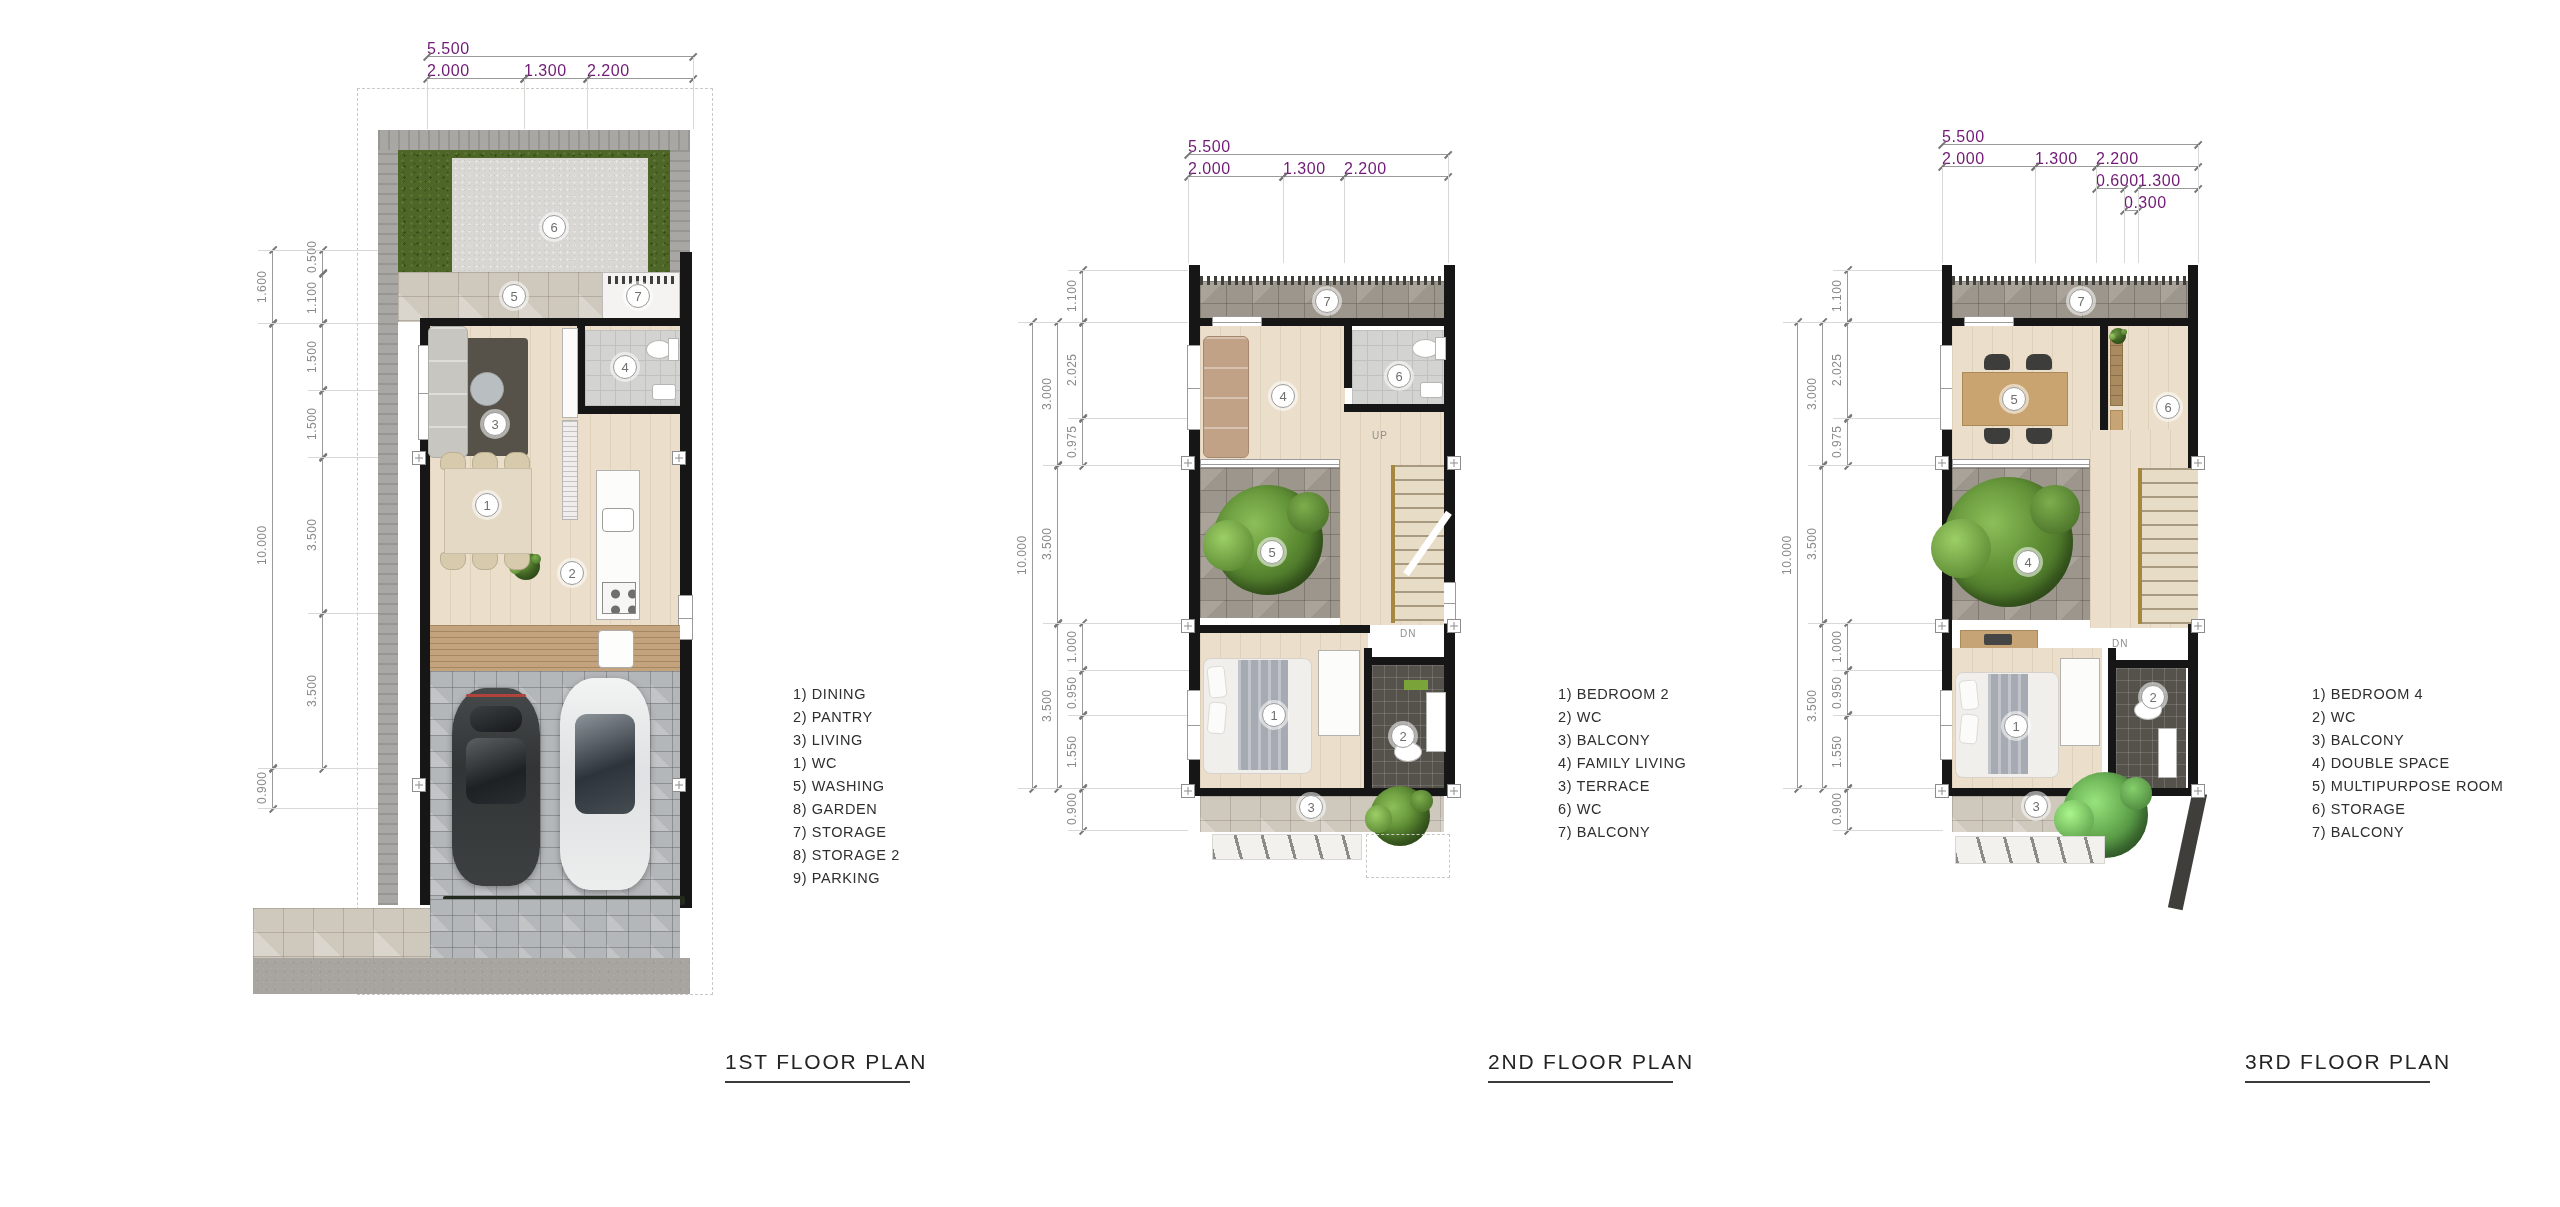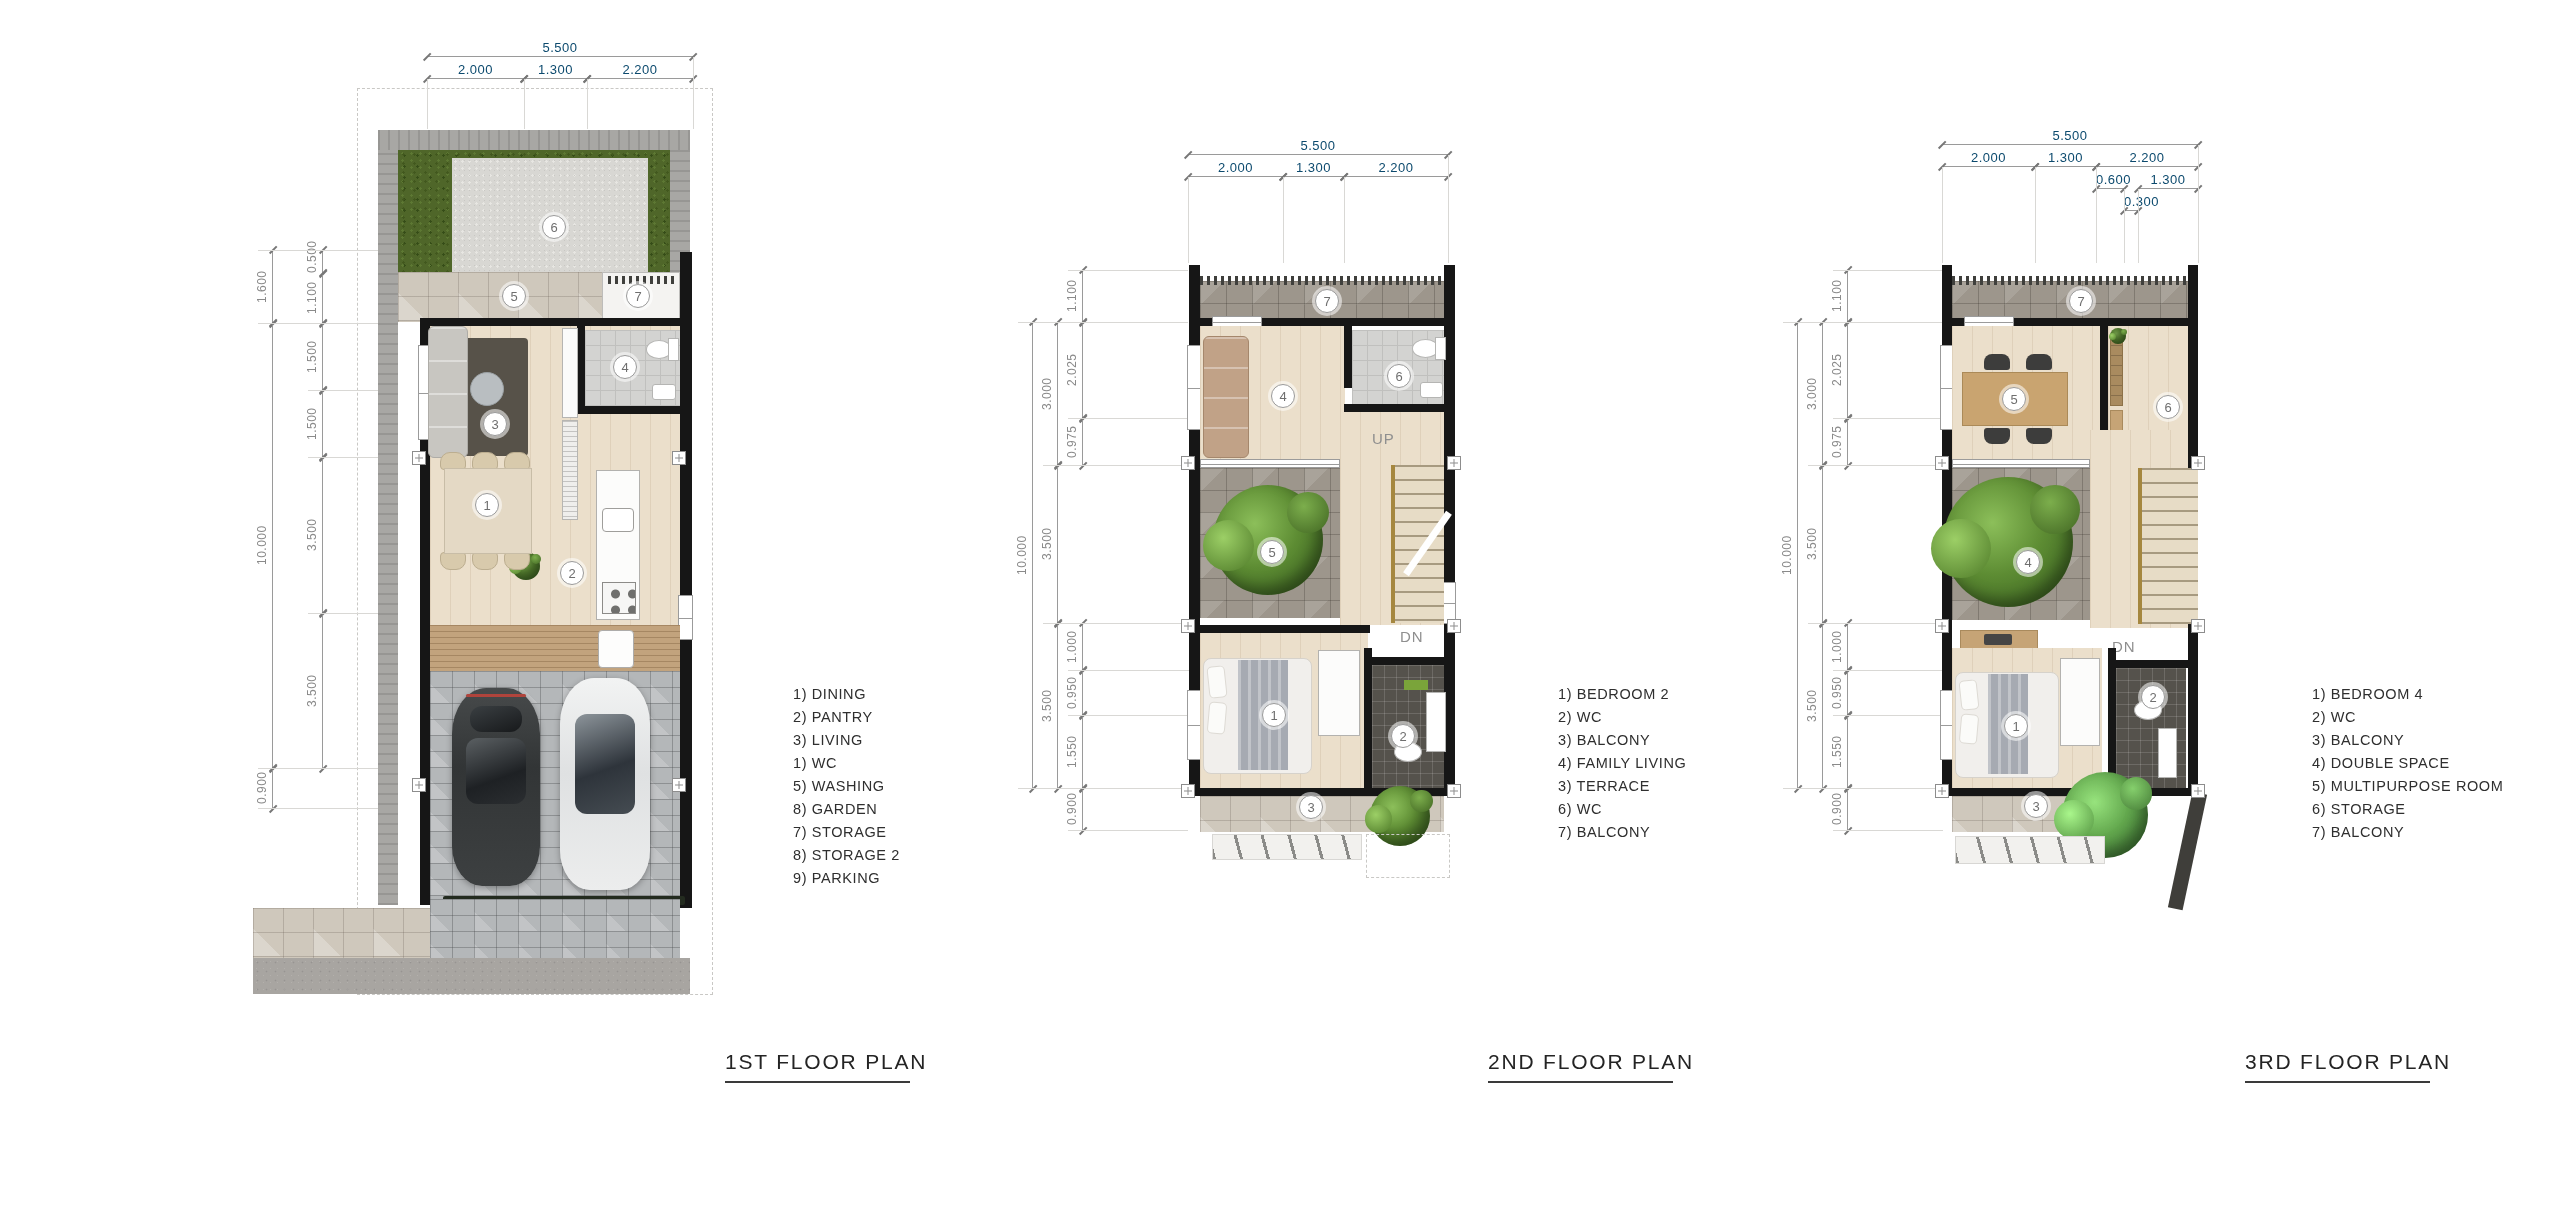--- a/index.html
+++ b/index.html
@@ -25,36 +25,36 @@
   .floor{background-color:#ebdfcb;background-image:repeating-linear-gradient(90deg,rgba(150,120,85,.14) 0 1px,transparent 1px 20px)}
   .tileL{background-color:#d3d3d1;background-image:linear-gradient(90deg,#c0c0be 1px,transparent 1px),linear-gradient(#c0c0be 1px,transparent 1px);background-size:15px 15px}
   .tileD{background-color:#55524c;background-image:linear-gradient(90deg,rgba(255,255,255,.14) 1px,transparent 1px),linear-gradient(rgba(255,255,255,.14) 1px,transparent 1px);background-size:12px 12px}
   .asphalt{background-color:#a8a5a1;background-image:radial-gradient(circle,rgba(255,255,255,.12) 15%,transparent 16%),radial-gradient(circle,rgba(0,0,0,.10) 15%,transparent 16%);background-size:7px 7px,9px 9px}
   .hatchband{position:absolute;background:repeating-linear-gradient(90deg,#3f3f3c 0 3px,transparent 3px 7px)}
   .louvers{position:absolute;background-color:#f2f1ee;background-image:repeating-linear-gradient(75deg,#8b8b88 0 3px,transparent 3px 26px);border:1px solid #d8d7d4;box-sizing:border-box}
   .stairs{position:absolute;background-color:#e7dcc6;background-image:repeating-linear-gradient(180deg,#a79a80 0 2px,transparent 2px 14px)}
   .rail{position:absolute;background:#a5873f}
   .dash{position:absolute;border:1px dashed #c9c8c5;box-sizing:border-box}
   
-  .dimh{position:absolute;height:16px;border-bottom:1px solid #9a9a9a;text-align:center;font-size:13px;color:#0c4a6e;letter-spacing:.5px}
+  .dimh{position:absolute;height:16px;border-bottom:1px solid #9a9a9a;font-size:16px;color:#701a75;letter-spacing:.5px}
   .dimh span{line-height:15px;white-space:nowrap}
   .dimh::before,.dimh::after{content:"";position:absolute;bottom:-1px;width:10px;height:1.5px;background:#777;transform:rotate(-45deg)}
   .dimh::before{left:-5px}.dimh::after{right:-5px}
   .dimv{position:absolute;width:16px;border-right:1px solid #9a9a9a;font-size:12px;color:#8a8a8a;letter-spacing:.5px}
   .dimv span{position:absolute;top:0;bottom:0;right:4px;writing-mode:vertical-rl;transform:rotate(180deg);text-align:center;line-height:12px;white-space:nowrap}
   .dimv::before,.dimv::after{content:"";position:absolute;right:-5.5px;width:10px;height:1.5px;background:#777;transform:rotate(-45deg)}
   .dimv::before{top:-1px}.dimv::after{bottom:-1px}
   .ext{position:absolute;height:1px;background:#d9d8d5}
   .extv{position:absolute;width:1px;background:#d9d8d5}
   
   .badge{position:absolute;width:24px;height:24px;border-radius:50%;background:#fff;border:1px solid #9a9a9a;color:#6f6f6f;font-size:13px;line-height:24px;text-align:center;box-sizing:border-box;box-shadow:0 0 0 3px rgba(255,255,255,.55)}
   .legend{position:absolute;font-size:14.5px;color:#2f2f2f;letter-spacing:.6px}
   .legend-item{line-height:23px;white-space:nowrap}
   .plan-title{position:absolute;font-size:21px;color:#242424;letter-spacing:1.8px;text-align:center;border-bottom:2px solid #3a3a3a;padding-bottom:7px;white-space:nowrap}
-  .stair-label{position:absolute;font-size:15px;color:#8f8f8f;letter-spacing:1px}
+  .stair-label{position:absolute;font-size:10px;color:#8f8f8f;letter-spacing:1px}
   
   .furn{position:absolute;box-sizing:border-box}
   .tree{position:absolute;border-radius:50%;background:radial-gradient(circle at 38% 35%,#8cbf5a 0%,#5d8c33 45%,#33591c 100%);box-shadow:inset -6px -8px 14px rgba(0,0,0,.35)}
   .tree::before{content:"";position:absolute;width:46%;height:46%;border-radius:50%;left:-9%;top:32%;background:radial-gradient(circle at 40% 35%,#9ccf66,#4e7a28)}
   .tree::after{content:"";position:absolute;width:38%;height:38%;border-radius:50%;right:-5%;top:6%;background:radial-gradient(circle at 40% 35%,#7cae4c,#416622)}
   .tree.light{filter:hue-rotate(12deg) brightness(1.18) saturate(.9)}
   .car{position:absolute;border-radius:34px 34px 30px 30px / 46px 46px 40px 40px;box-shadow:0 2px 6px rgba(0,0,0,.30)}
   .glass{position:absolute;border-radius:12px}
   .bedm{position:absolute;background:#f1efec;border:1px solid #d6d2cb;border-radius:8px}
   .pillow{position:absolute;background:#fbfbf9;border:1px solid #dddad4;border-radius:5px}

